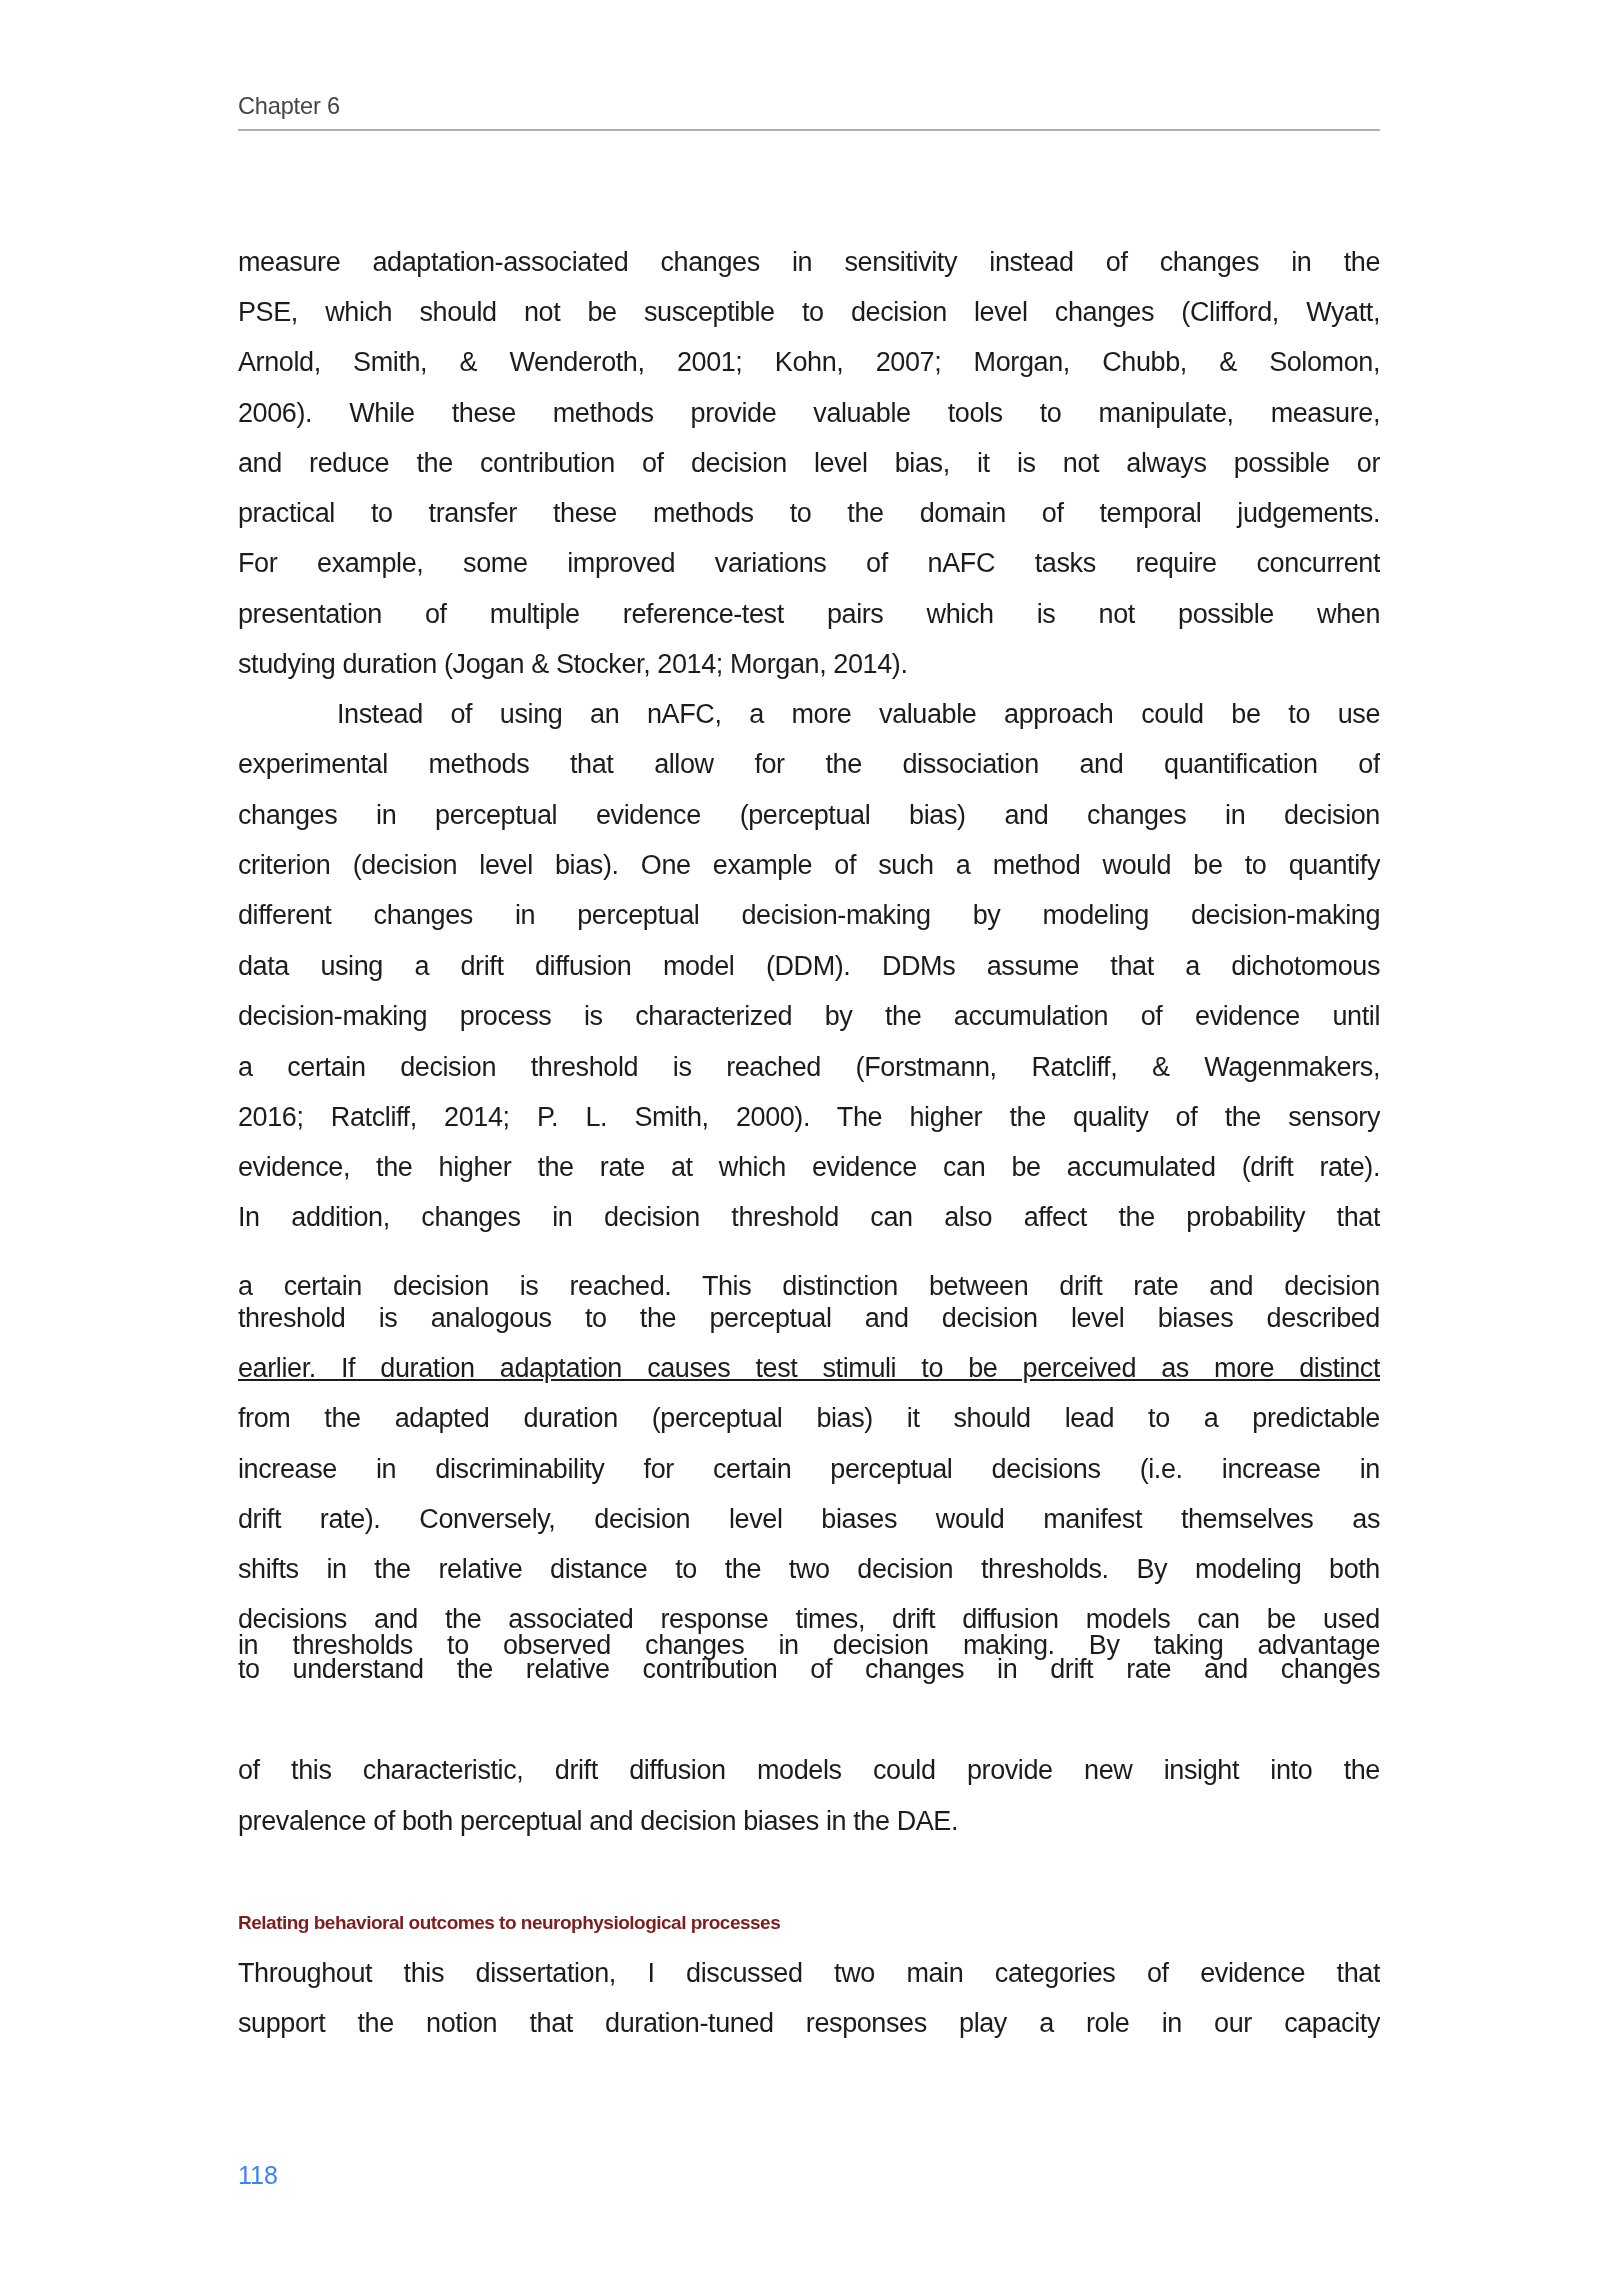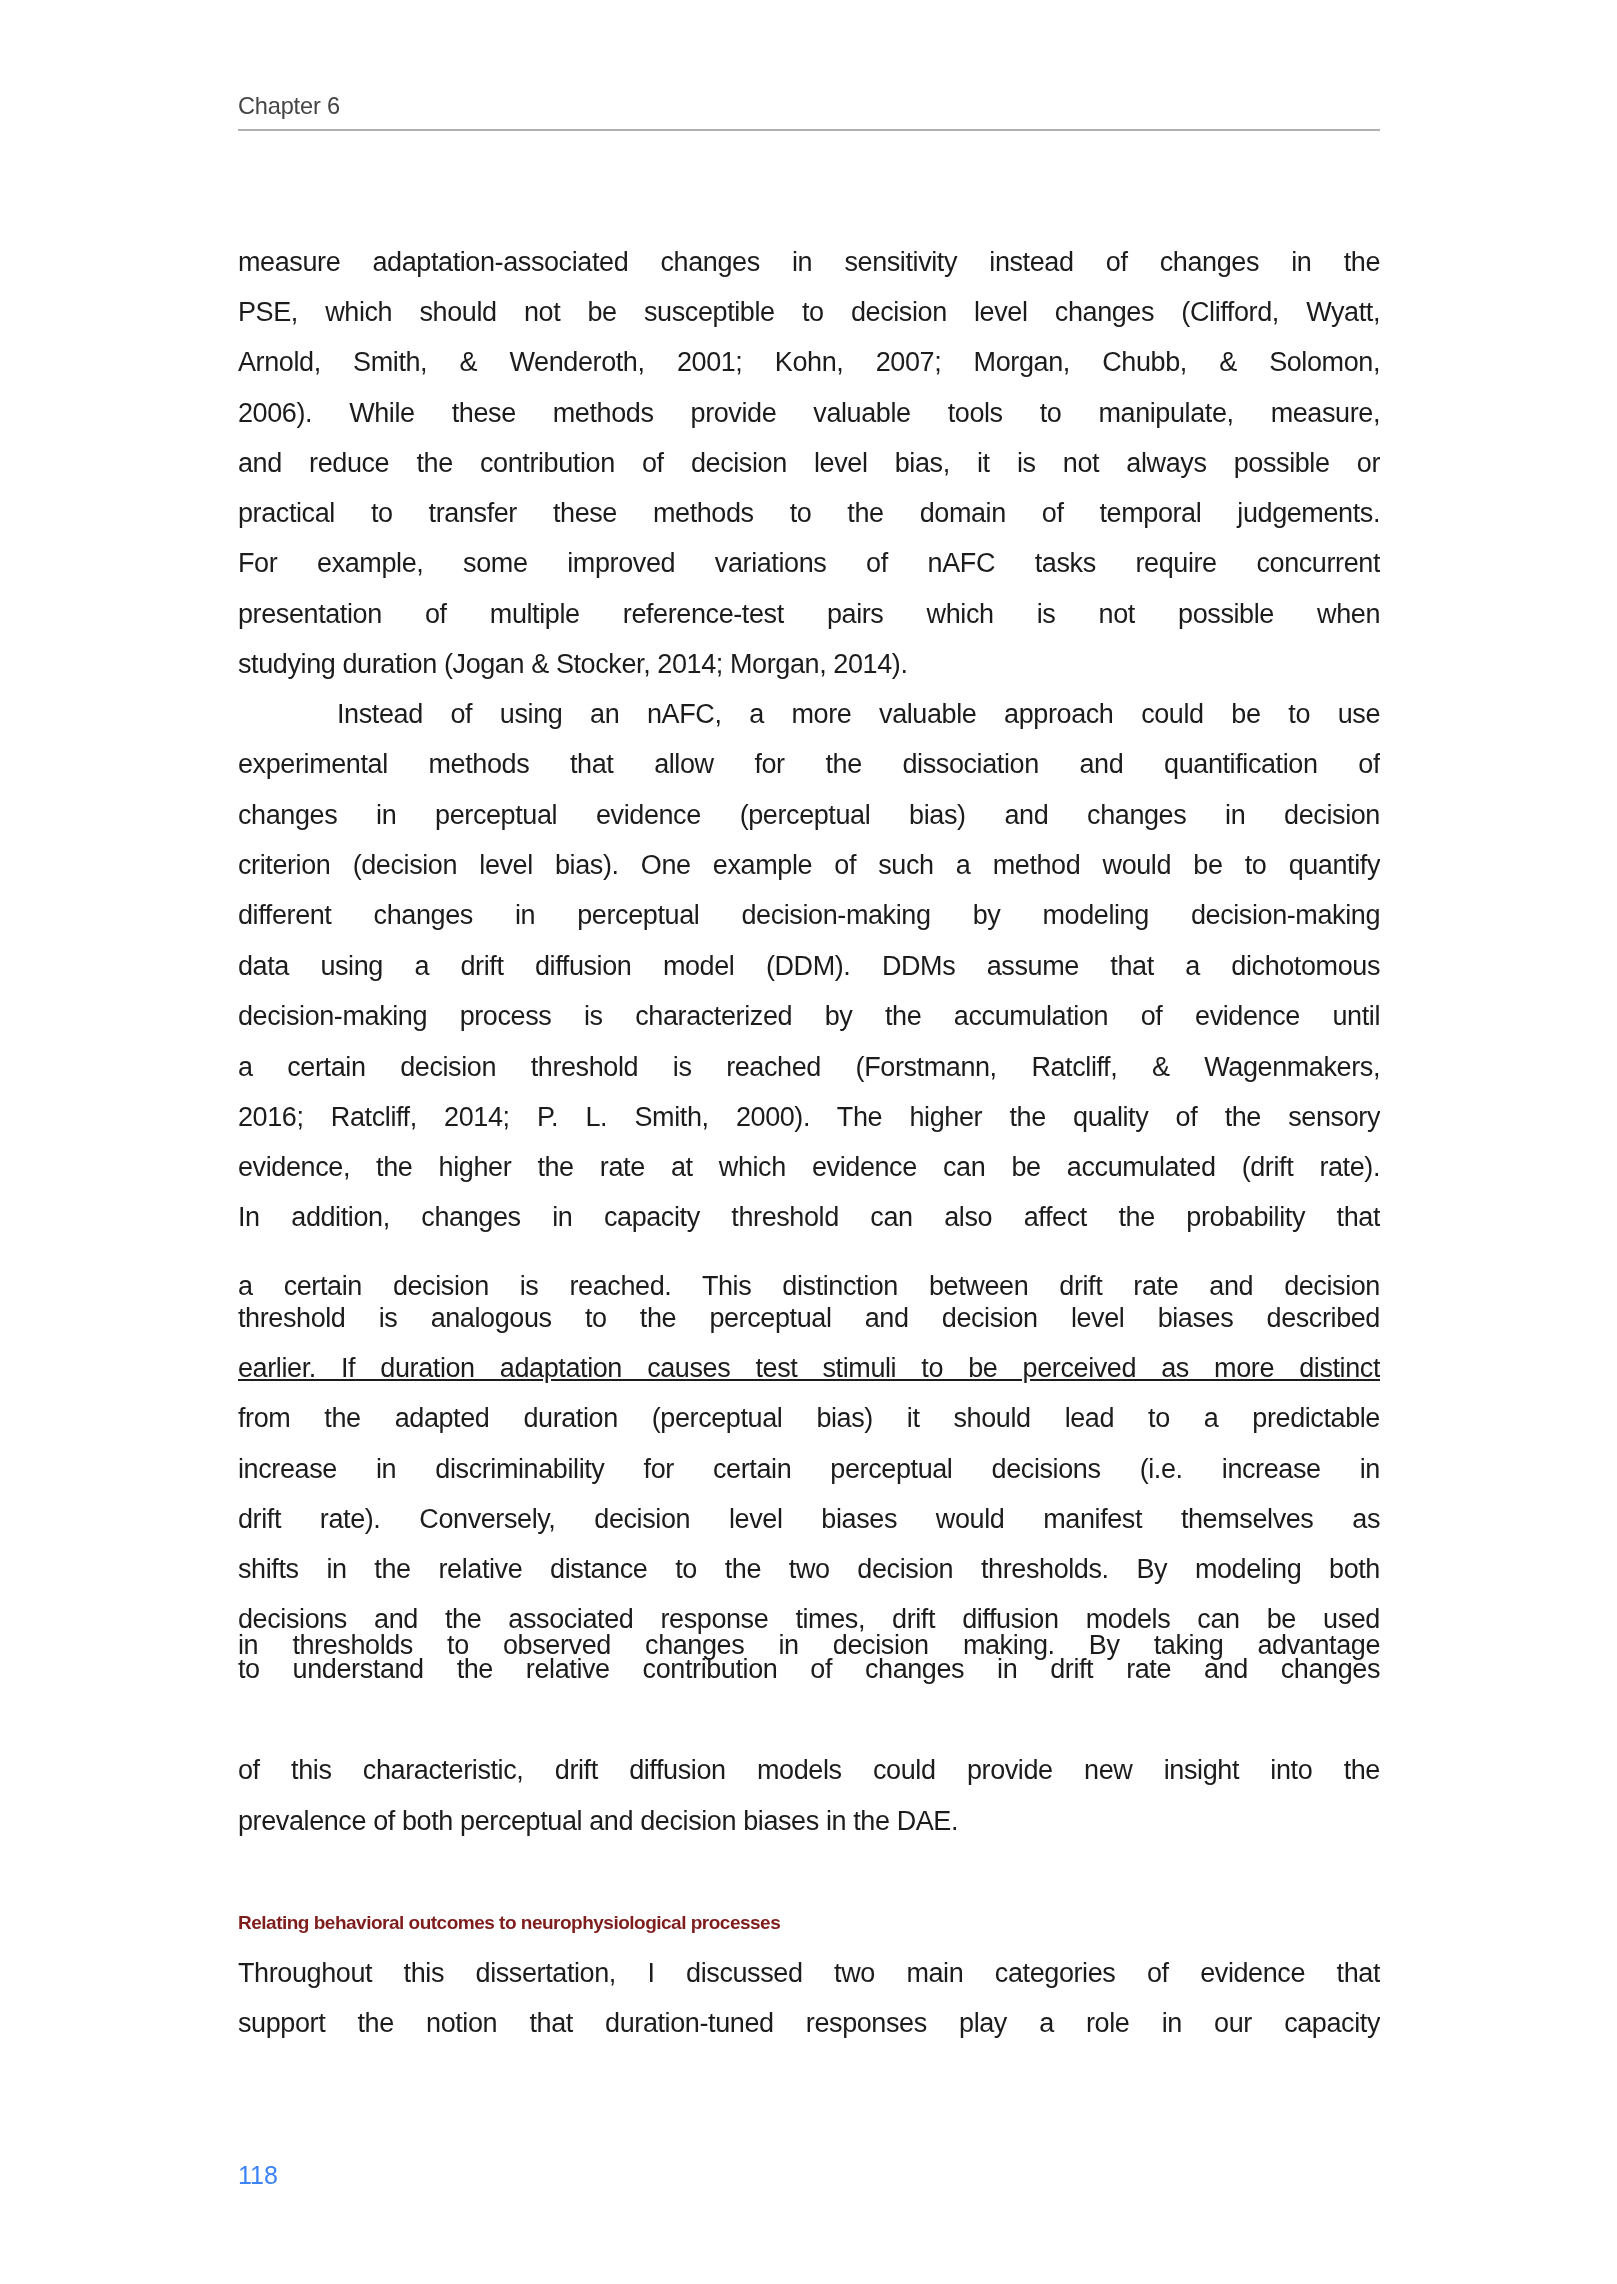--- a/index.html
+++ b/index.html
@@ -116,21 +116,21 @@
       <div class="line indent" style="top:689px;">Instead of using an nAFC, a more valuable approach could be to use</div>
       <div class="line" style="top:739px;">experimental methods that allow for the dissociation and quantification of</div>
       <div class="line" style="top:790px;">changes in perceptual evidence (perceptual bias) and changes in decision</div>
       <div class="line" style="top:840px;">criterion (decision level bias). One example of such a method would be to quantify</div>
       <div class="line" style="top:890px;">different changes in perceptual decision-making by modeling decision-making</div>
       <div class="line" style="top:941px;">data using a drift diffusion model (DDM). DDMs assume that a dichotomous</div>
       <div class="line" style="top:991px;">decision-making process is characterized by the accumulation of evidence until</div>
       <div class="line" style="top:1042px;">a certain decision threshold is reached (Forstmann, Ratcliff, &amp; Wagenmakers,</div>
       <div class="line" style="top:1092px;">2016; Ratcliff, 2014; P. L. Smith, 2000). The higher the quality of the sensory</div>
       <div class="line" style="top:1142px;">evidence, the higher the rate at which evidence can be accumulated (drift rate).</div>
-      <div class="line" style="top:1192px;">In addition, changes in capacity threshold can also affect the probability that</div>
+      <div class="line" style="top:1192px;">In addition, changes in decision threshold can also affect the probability that</div>
       <div class="line" style="top:1261px;">a certain decision is reached. This distinction between drift rate and decision</div>
       <div class="line" style="top:1293px;">threshold is analogous to the perceptual and decision level biases described</div>
       <div class="line" style="top:1343px;text-decoration:underline;">earlier. If duration adaptation causes test stimuli to be perceived as more distinct</div>
       <div class="line" style="top:1393px;">from the adapted duration (perceptual bias) it should lead to a predictable</div>
       <div class="line" style="top:1444px;">increase in discriminability for certain perceptual decisions (i.e. increase in</div>
       <div class="line" style="top:1494px;">drift rate). Conversely, decision level biases would manifest themselves as</div>
       <div class="line" style="top:1544px;">shifts in the relative distance to the two decision thresholds. By modeling both</div>
       <div class="line" style="top:1594px;">decisions and the associated response times, drift diffusion models can be used</div>
       <div class="line" style="top:1644px;">to understand the relative contribution of changes in drift rate and changes</div>
       <div class="line" style="top:1620px;">in thresholds to observed changes in decision making. By taking advantage</div>

